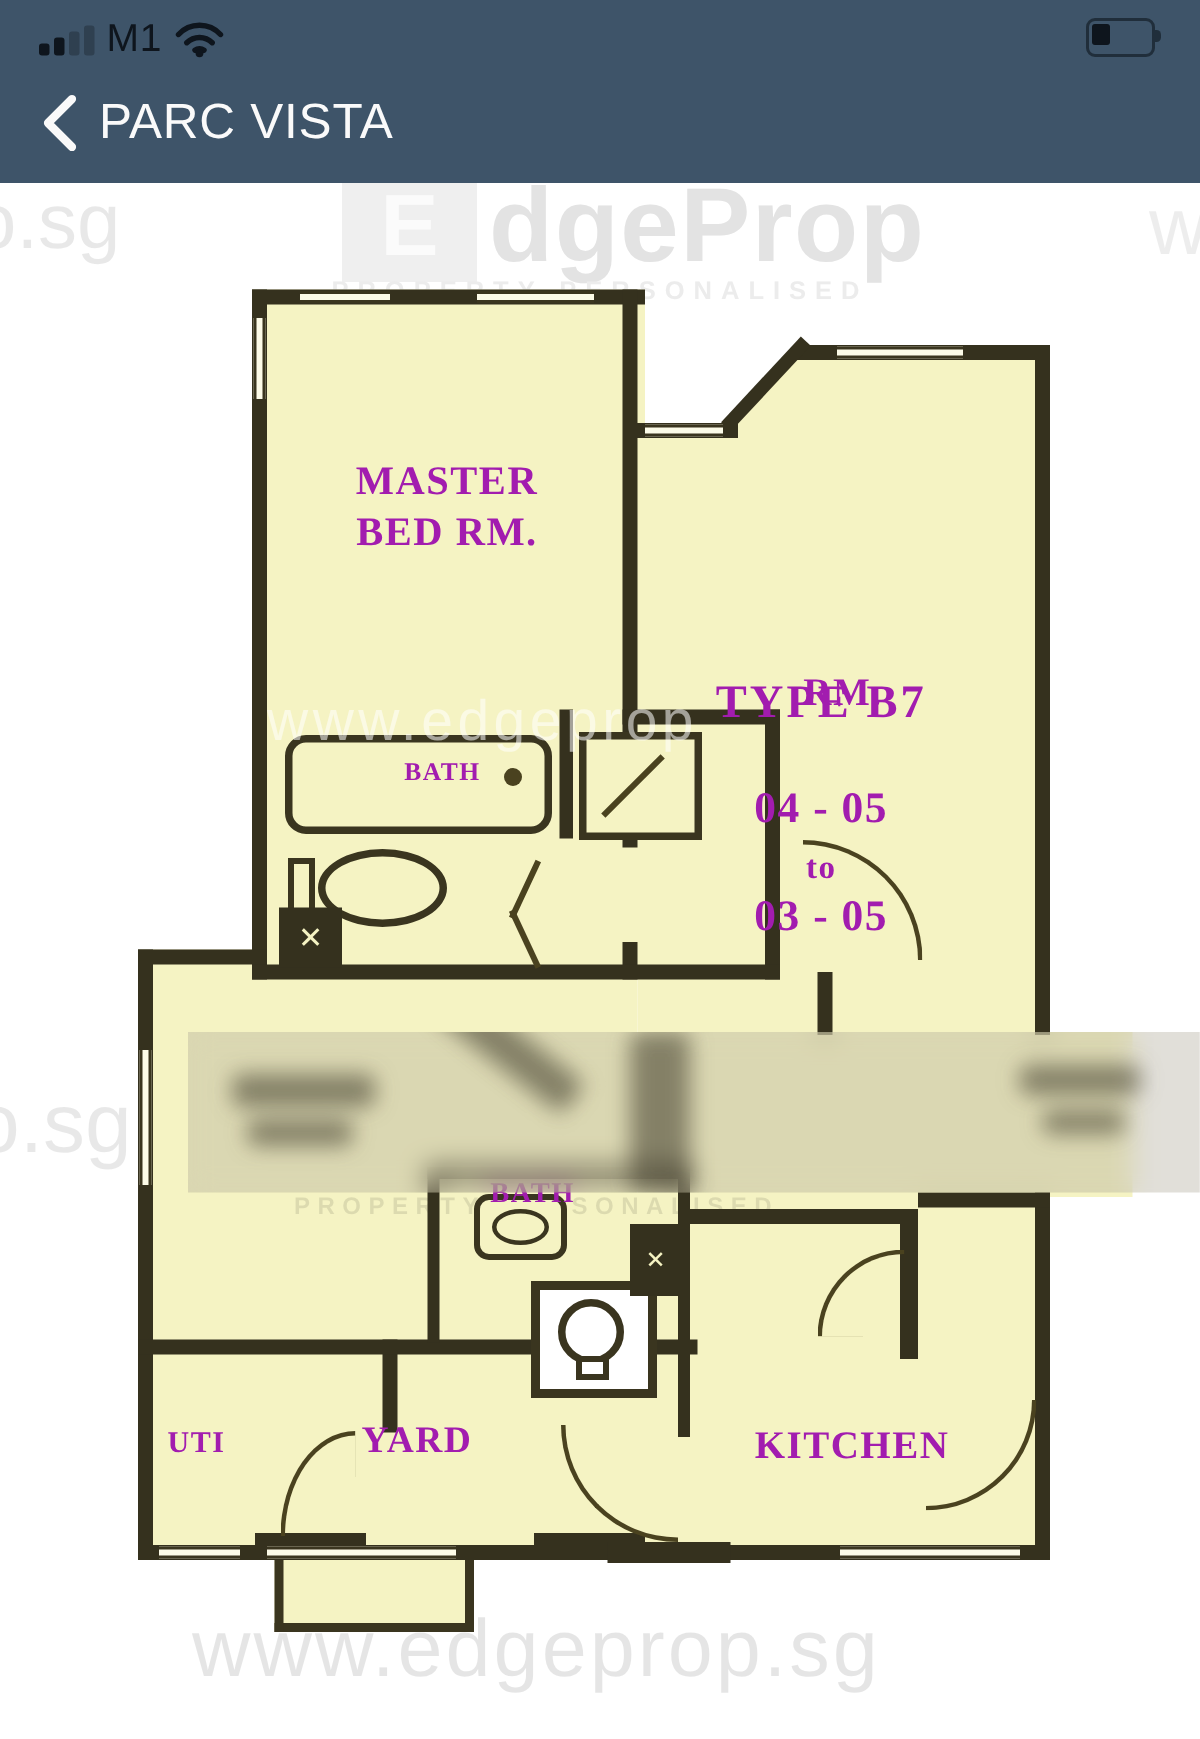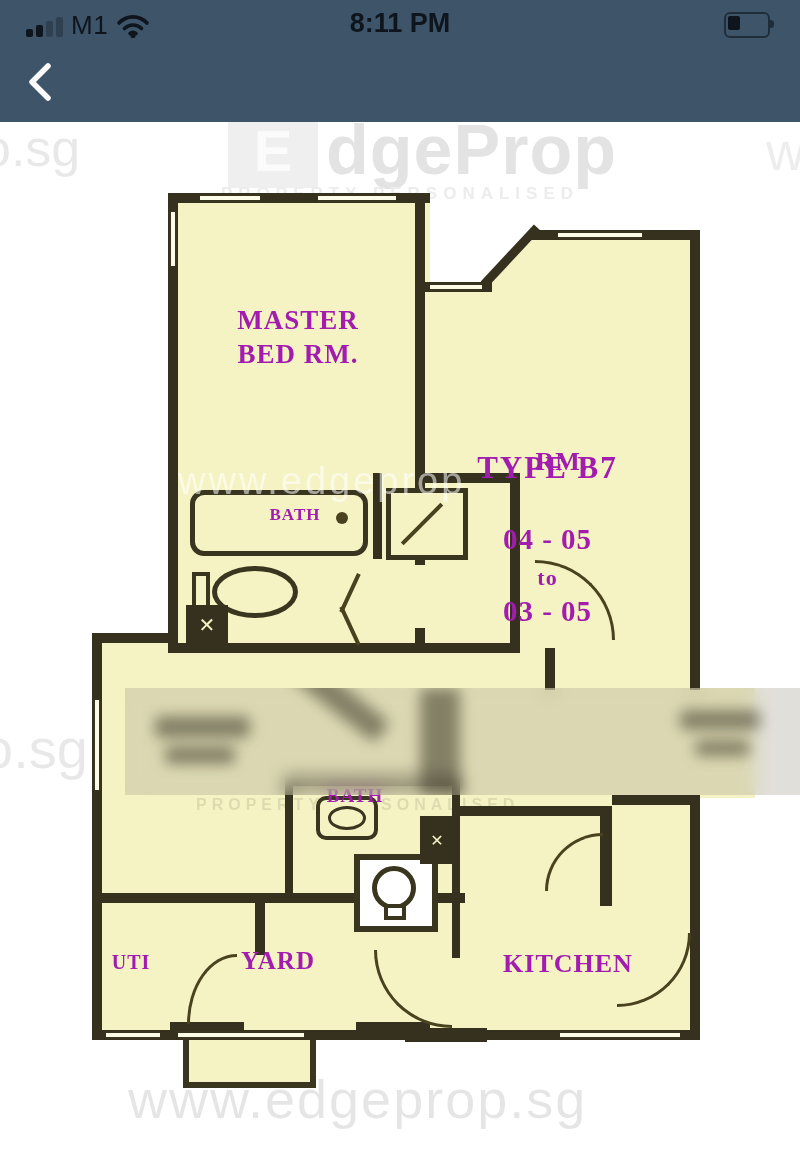--- a/index.html
+++ b/index.html
@@ -68,32 +68,32 @@
             <i class="b4"></i>
         </span>
         <span class="carrier">M1</span>
         <svg width="34" height="26" viewBox="0 0 34 26">
           <path d="M3 10 A 19 19 0 0 1 31 10" fill="none" stroke="#0e151d" stroke-width="3.6" stroke-linecap="round"></path>
           <path d="M8.5 15.5 A 12 12 0 0 1 25.5 15.5" fill="none" stroke="#0e151d" stroke-width="3.6" stroke-linecap="round"></path>
           <path d="M14 20.5 A 5 5 0 0 1 20 20.5" fill="none" stroke="#0e151d" stroke-width="3.6" stroke-linecap="round"></path>
           <circle cx="17" cy="22.5" r="2.6" fill="#0e151d"></circle>
         </svg>
       </div>
-      <div class="sb-time">8:11 PM</div>
       <span class="batt">
         <i class="batt-fill"></i>
         <i class="batt-nub"></i>
       </span>
     </div>
     <div class="navbar">
       <span class="back">
         <svg width="26" height="40" viewBox="0 0 26 40">
           <polyline points="22,4 6,20 22,36" fill="none" stroke="#fafafa" stroke-width="5.5" stroke-linecap="round" stroke-linejoin="round"></polyline>
         </svg>
       </span>
+      <span class="nav-title">PARC VISTA</span>
     </div>
   </div>
 
   <div style="position:absolute;left:0;top:122px;width:800px;height:1037px;">
   <div style="position:absolute;left:0;top:-122px;width:800px;height:1159px;">
 
     <div class="wm wm-logo">
       <span class="wm-ebox">E</span>
       <span class="wm-brand">dgeProp</span>
     </div>

